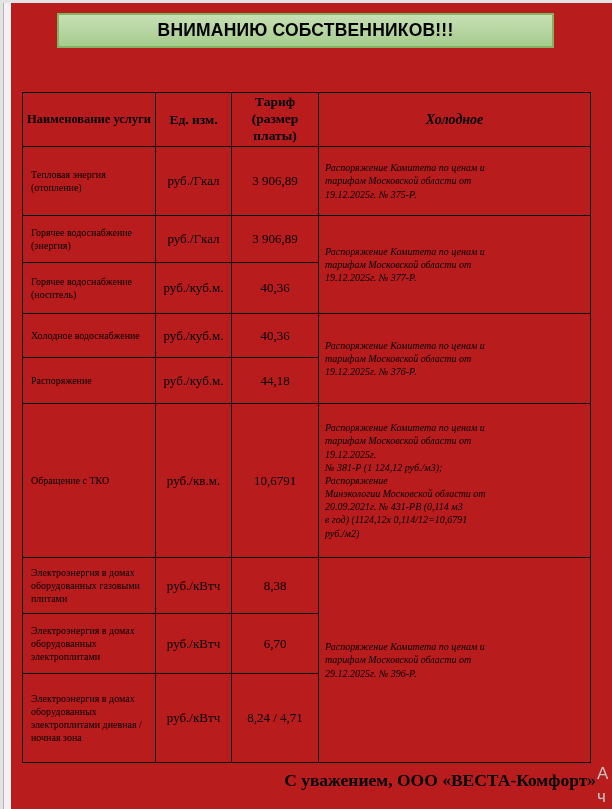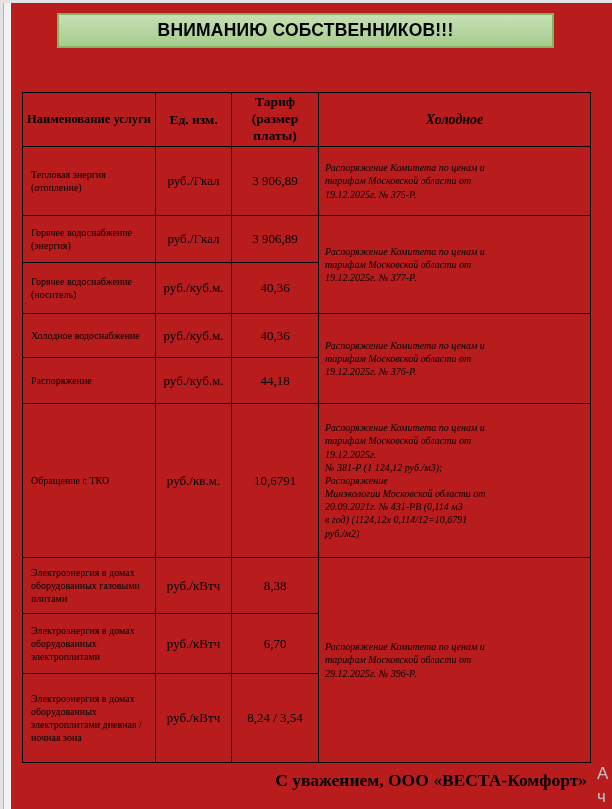--- a/index.html
+++ b/index.html
@@ -87,21 +87,21 @@
   tr.r7 { height: 56px; }
   tr.r8 { height: 60px; }
   tr.r9 { height: 89px; }
 
   
   .footer {
     position: absolute;
     left: 0; top: 770px;
     width: 612px;
     text-align: right;
-    padding-right: 25px;
+    padding-right: 16px;
     box-sizing: border-box;
     font-weight: bold;
     font-size: 17.5px;
   }
 
   
   .watermark {
     position: absolute;
     left: 597px; top: 762px;
     color: #c2c2c2;
@@ -198,21 +198,21 @@
 29.12.2025г. № 396-Р.</td>
     </tr>
     <tr class="r8">
       <td class="c-service">Электроэнергия в домах оборудованных электроплитами</td>
       <td class="c-unit">руб./кВтч</td>
       <td class="c-tariff">6,70</td>
     </tr>
     <tr class="r9">
       <td class="c-service">Электроэнергия в домах оборудованных электроплитами дневная / ночная зона</td>
       <td class="c-unit">руб./кВтч</td>
-      <td class="c-tariff">8,24 / 3,54</td>
+      <td class="c-tariff">8,24 / 4,71</td>
     </tr>
   </tbody>
     </table>
 
   <div class="footer">С уважением, ООО «ВЕСТА-Комфорт»</div>
 
   <div class="watermark">
     <div>А</div>
     <div>ч</div>
   </div>

